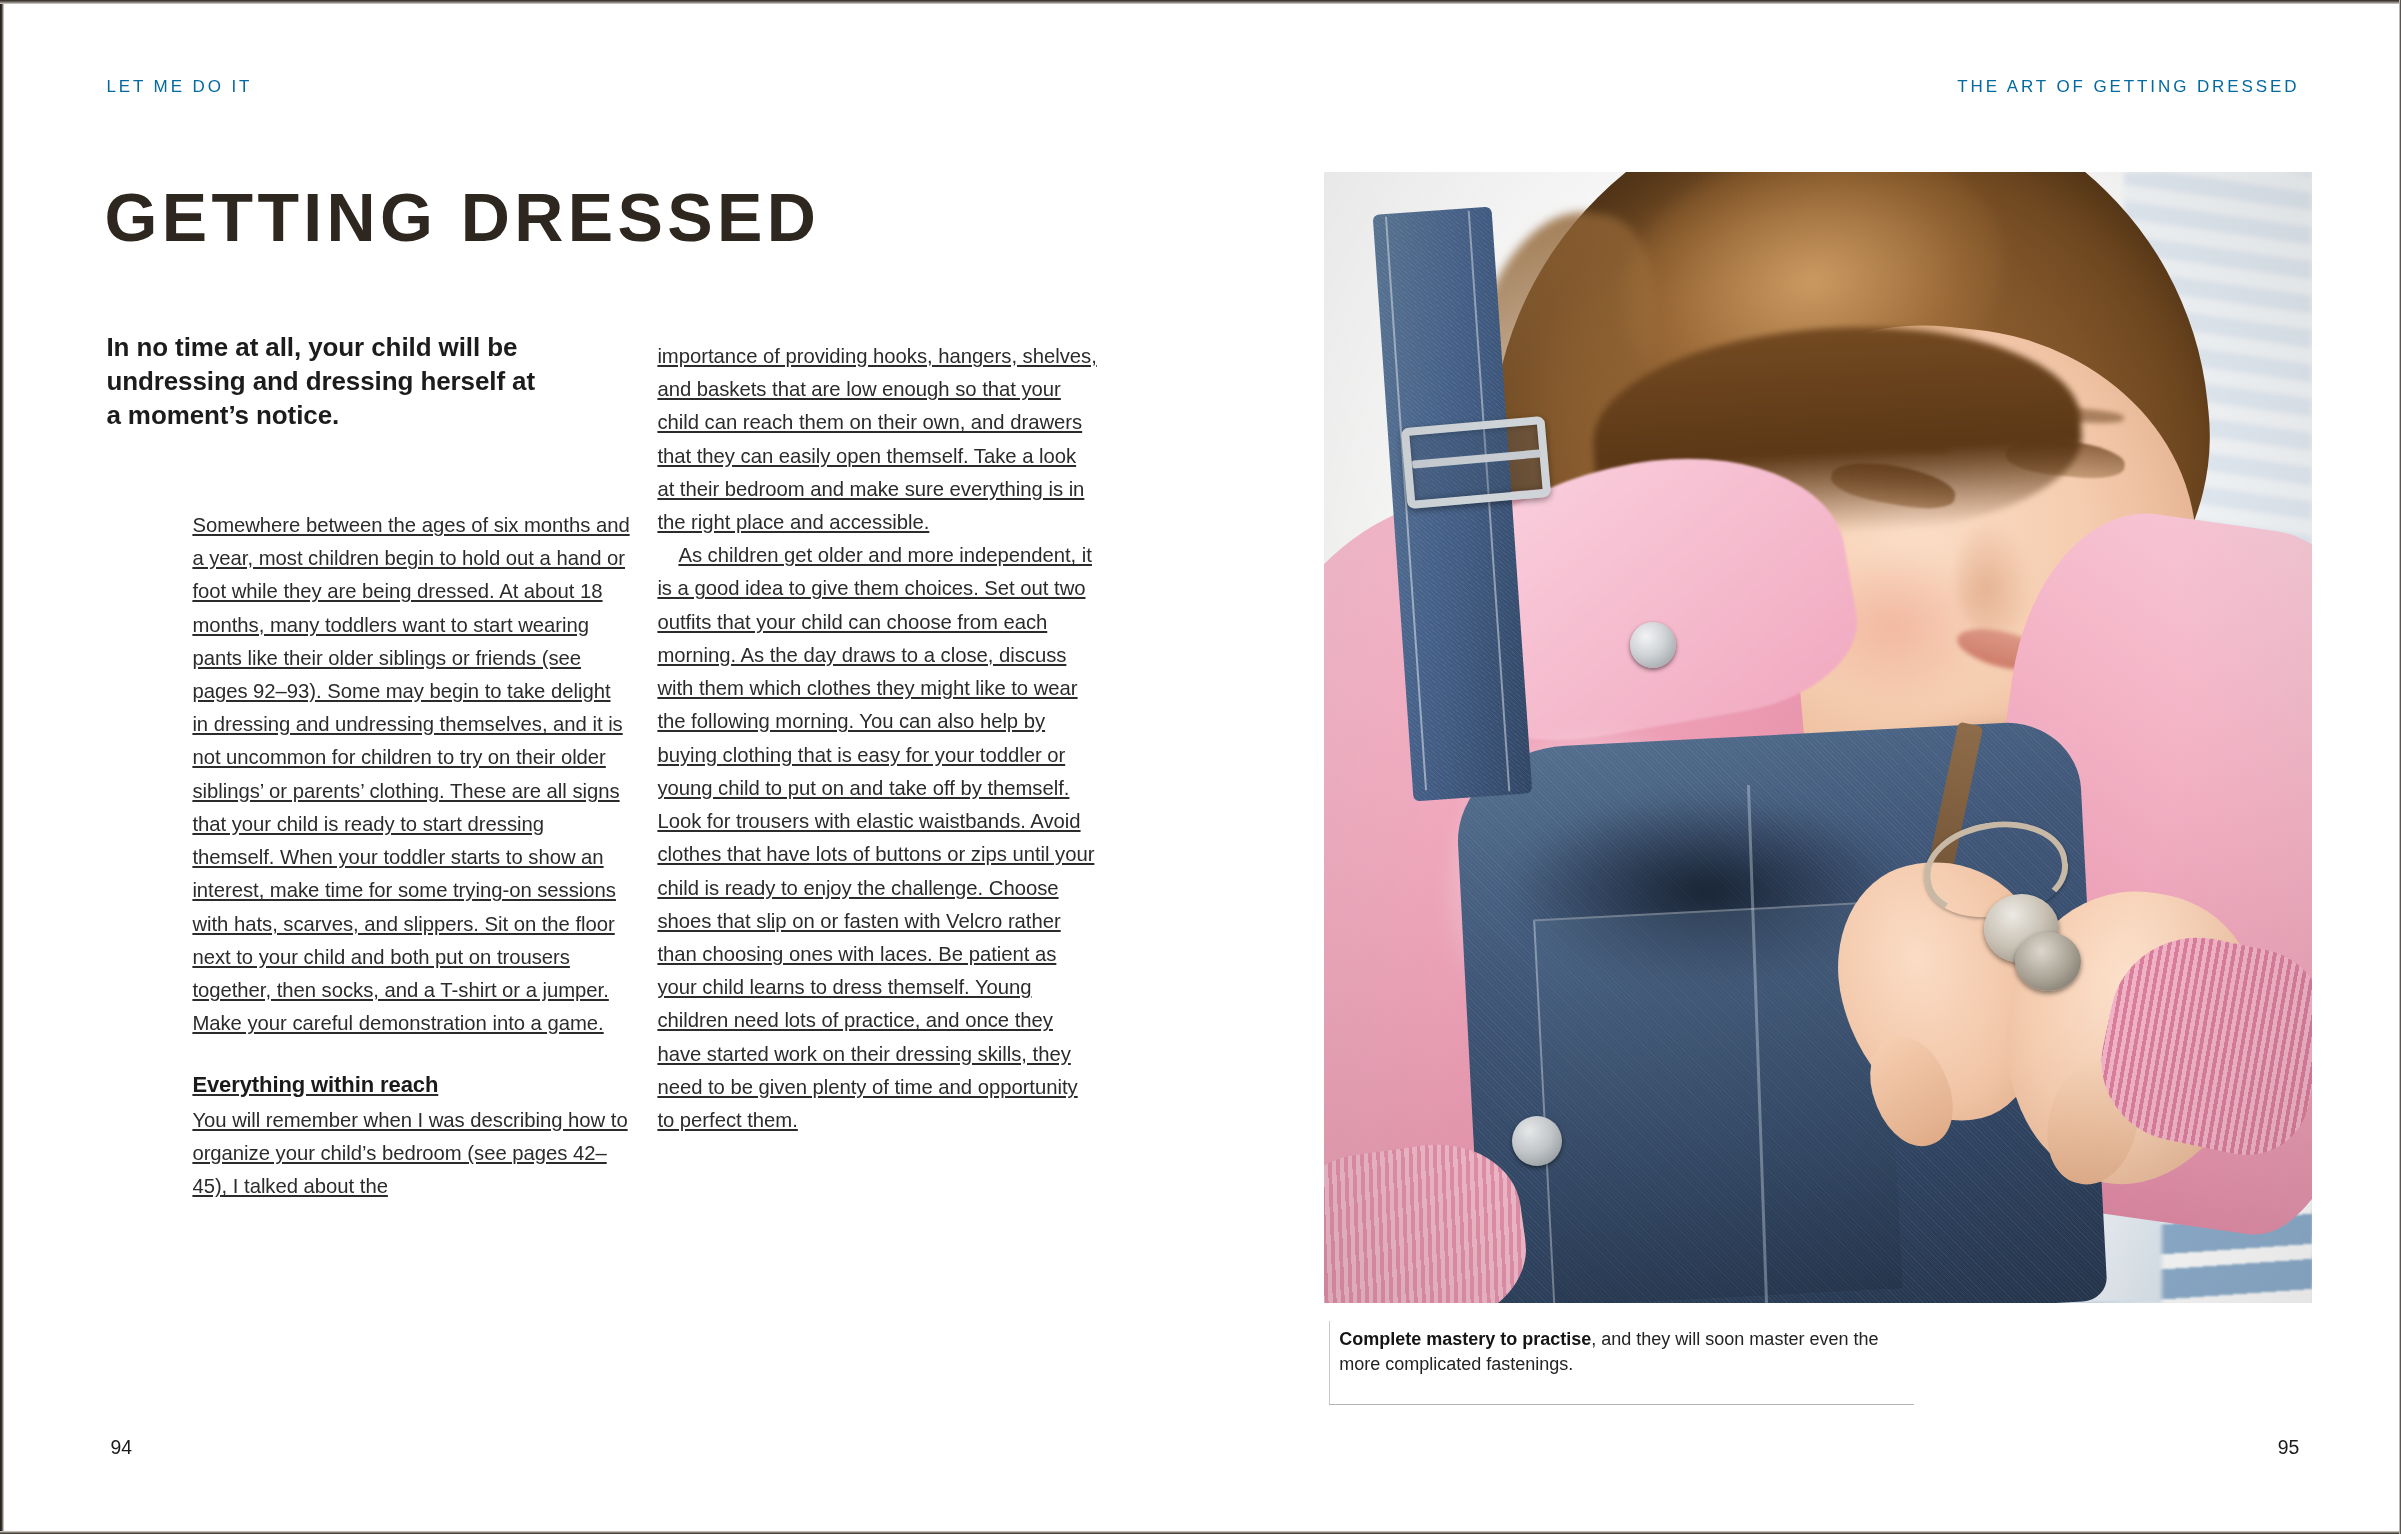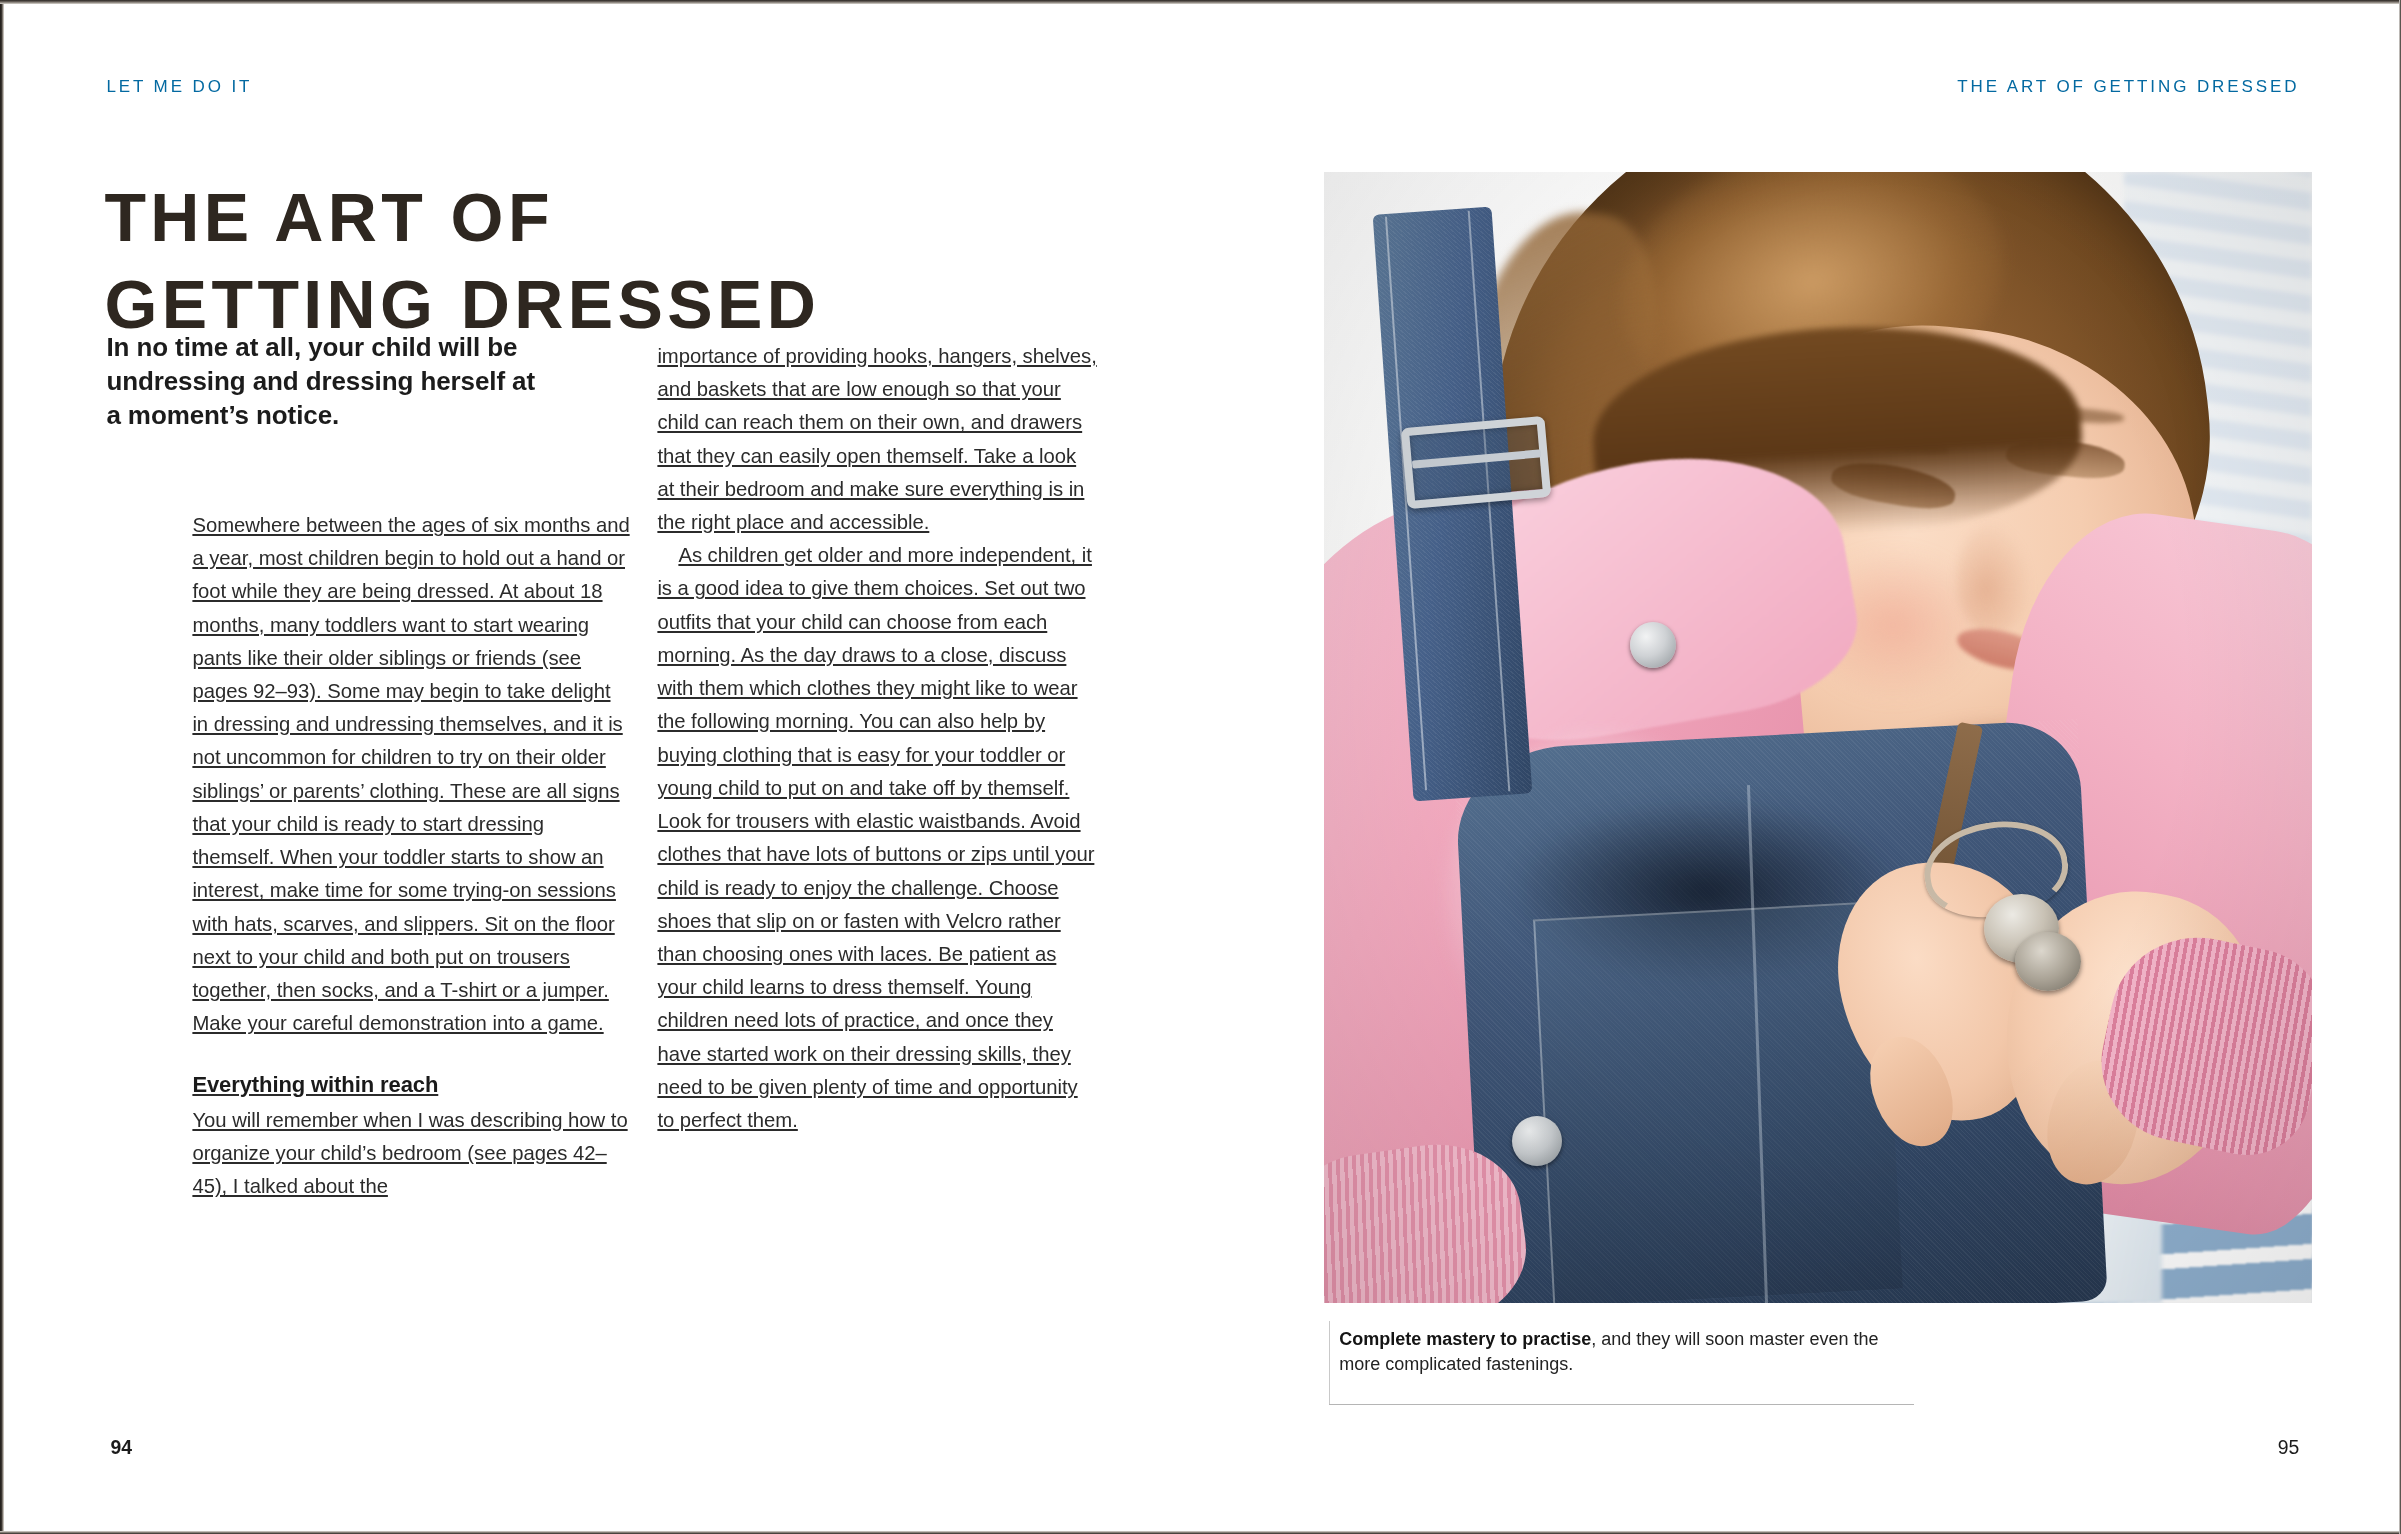--- a/index.html
+++ b/index.html
@@ -309,38 +309,37 @@
   .caption-text {
     font-size:18px; line-height:1.36; color:#232323;
     padding-left:8.8px; padding-top:6.3px; padding-bottom:27.5px;
     border-left:1.3px solid #c9c9c9;
   }
   .caption-text b { font-weight:700; color:#141414;text-align:center; }
   .caption-rule { height:1.9px; background:#b5b5b5; width:100%; }
 
   
   .folio { position:absolute; top:1432px; font-size:19.4px; color:#1b1b1b; font-weight:400; }
-  .folio-left { left:106px;font-weight:bold; }
+  .folio-left { left:106px; }
   .folio-right { right:100px;text-align:right; }
 </style>
 </head>
 <body>
 
 <div class="edge-left"></div>
 <div class="edge-top"></div>
 <div class="edge-bottom"></div>
 <div class="edge-right"></div>
 
 <div class="page">
 
   <div class="runhead runhead-left">LET ME DO IT</div>
   <div class="runhead runhead-right">THE ART OF GETTING DRESSED</div>
 
   <h1 class="title">
-    <span>THE ART OF</span>
     <span>GETTING DRESSED</span>
   </h1>
 
   <p class="standfirst">In no time at all, your child will be undressing and dressing herself at a moment’s notice.</p>
 
   <div class="col col-left">
     <p>Somewhere between the ages of six months and a year, most children begin to hold out a hand or foot while they are being dressed. At about 18 months, many toddlers want to start wearing pants like their older siblings or friends (see pages 92–93). Some may begin to take delight in dressing and undressing themselves, and it is not uncommon for children to try on their older siblings’ or parents’ clothing. These are all signs that your child is ready to start dressing themself. When your toddler starts to show an interest, make time for some trying-on sessions with hats, scarves, and slippers. Sit on the floor next to your child and both put on trousers together, then socks, and a T-shirt or a jumper. Make your careful demonstration into a game.</p>
     <h2 class="subhead">Everything within reach</h2>
     <p>You will remember when I was describing how to organize your child’s bedroom (see pages 42–45), I talked about the</p>
   </div>

